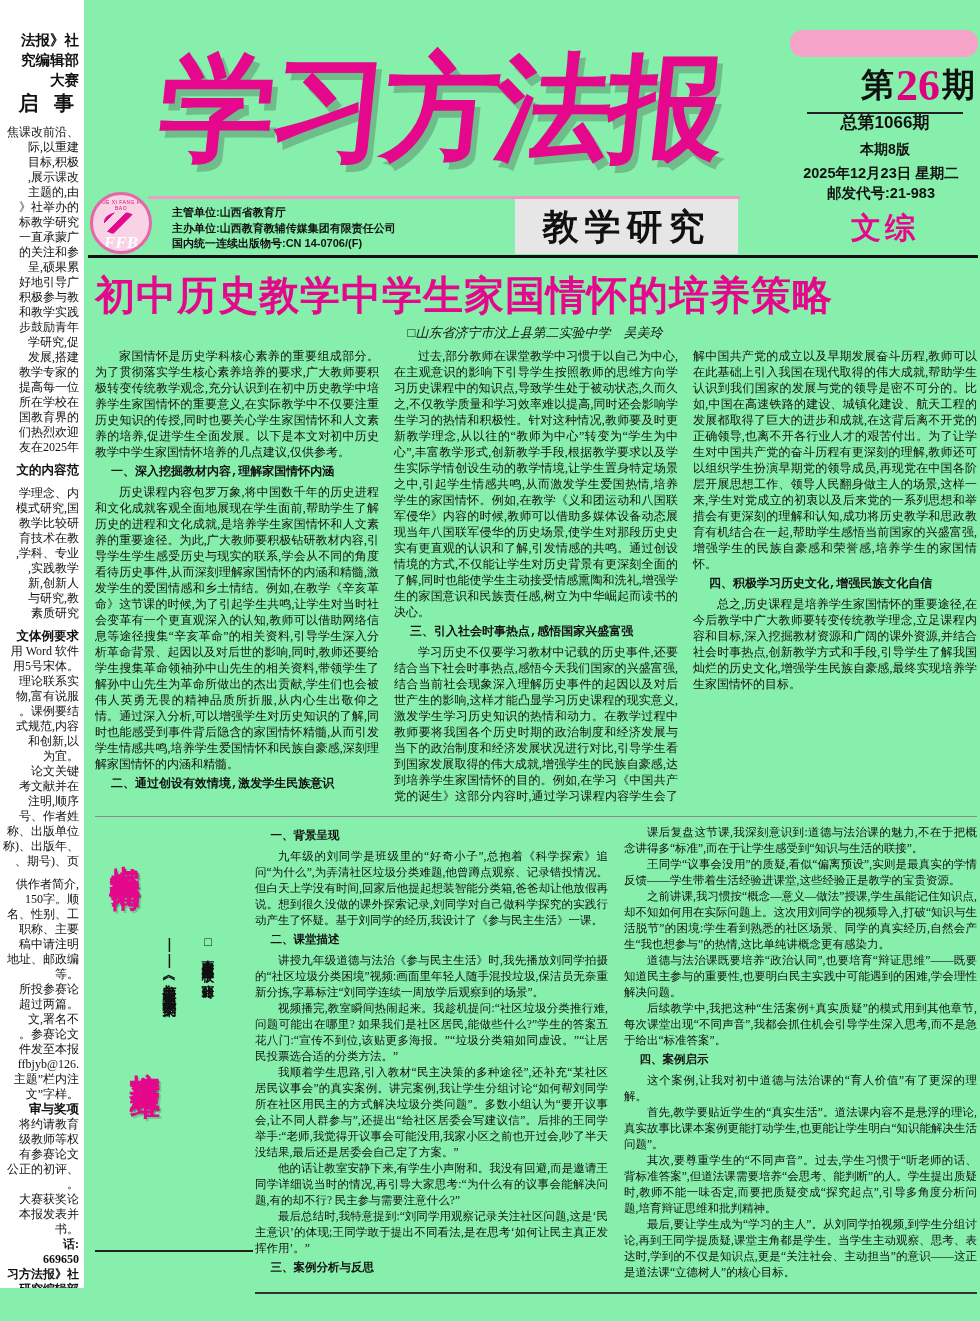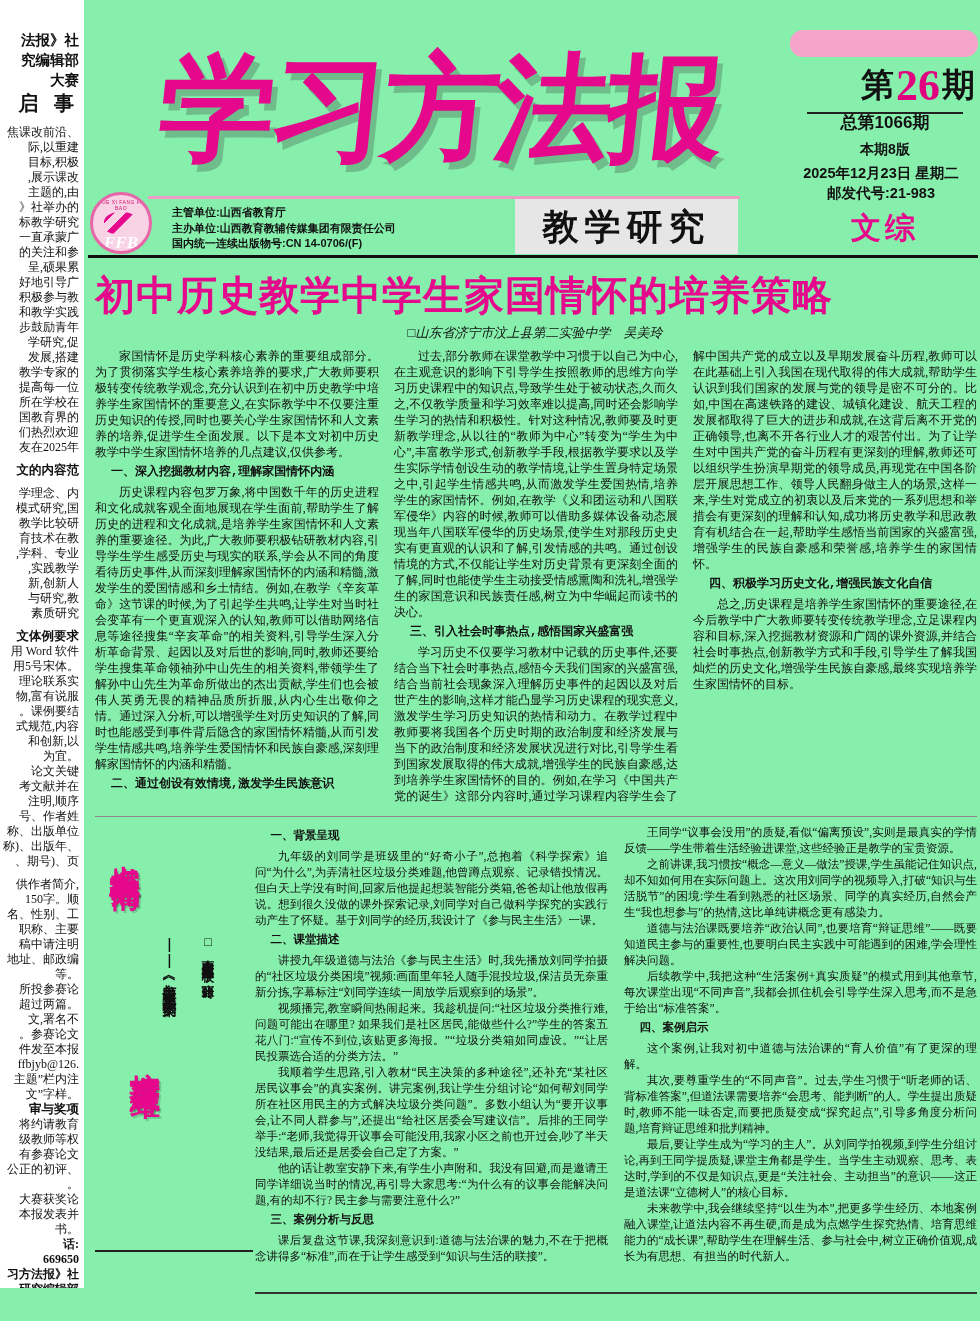--- a/index.html
+++ b/index.html
@@ -216,28 +216,30 @@
   <div id="a2-sub" class="vtext">——《参与民主生活》教学案例</div>
   <div id="a2-byline" class="vtext">□山西省平定县第二中学校　张玲丽</div>
   <div id="a2-body" class="art-body">
       <p class="art-h">一、背景呈现</p>
       <p class="art-p">九年级的刘同学是班级里的“好奇小子”,总抱着《科学探索》追问“为什么”,为弄清社区垃圾分类难题,他曾蹲点观察、记录错投情况。但白天上学没有时间,回家后他提起想装智能分类箱,爸爸却让他放假再说。想到很久没做的课外探索记录,刘同学对自己做科学探究的实践行动产生了怀疑。基于刘同学的经历,我设计了《参与民主生活》一课。</p>
       <p class="art-h">二、课堂描述</p>
       <p class="art-p">讲授九年级道德与法治《参与民主生活》时,我先播放刘同学拍摄的“社区垃圾分类困境”视频:画面里年轻人随手混投垃圾,保洁员无奈重新分拣,字幕标注“刘同学连续一周放学后观察到的场景”。</p>
       <p class="art-p">视频播完,教室瞬间热闹起来。我趁机提问:“社区垃圾分类推行难,问题可能出在哪里? 如果我们是社区居民,能做些什么?”学生的答案五花八门:“宣传不到位,该贴更多海报。”“垃圾分类箱如同虚设。”“让居民投票选合适的分类方法。”</p>
       <p class="art-p">我顺着学生思路,引入教材“民主决策的多种途径”,还补充“某社区居民议事会”的真实案例。讲完案例,我让学生分组讨论“如何帮刘同学所在社区用民主的方式解决垃圾分类问题”。多数小组认为“要开议事会,让不同人群参与”,还提出“给社区居委会写建议信”。后排的王同学举手:“老师,我觉得开议事会可能没用,我家小区之前也开过会,吵了半天没结果,最后还是居委会自己定了方案。”</p>
       <p class="art-p">他的话让教室安静下来,有学生小声附和。我没有回避,而是邀请王同学详细说当时的情况,再引导大家思考:“为什么有的议事会能解决问题,有的却不行? 民主参与需要注意什么?”</p>
+      <p class="art-p">最后总结时,我特意提到:“刘同学用观察记录关注社区问题,这是‘民主意识’的体现;王同学敢于提出不同看法,是在思考‘如何让民主真正发挥作用’。”</p>
       <p class="art-h">三、案例分析与反思</p>
       <p class="art-p">课后复盘这节课,我深刻意识到:道德与法治课的魅力,不在于把概念讲得多“标准”,而在于让学生感受到“知识与生活的联接”。</p>
       <p class="art-p">王同学“议事会没用”的质疑,看似“偏离预设”,实则是最真实的学情反馈——学生带着生活经验进课堂,这些经验正是教学的宝贵资源。</p>
       <p class="art-p">之前讲课,我习惯按“概念—意义—做法”授课,学生虽能记住知识点,却不知如何用在实际问题上。这次用刘同学的视频导入,打破“知识与生活脱节”的困境:学生看到熟悉的社区场景、同学的真实经历,自然会产生“我也想参与”的热情,这比单纯讲概念更有感染力。</p>
       <p class="art-p">道德与法治课既要培养“政治认同”,也要培育“辩证思维”——既要知道民主参与的重要性,也要明白民主实践中可能遇到的困难,学会理性解决问题。</p>
       <p class="art-p">后续教学中,我把这种“生活案例+真实质疑”的模式用到其他章节,每次课堂出现“不同声音”,我都会抓住机会引导学生深入思考,而不是急于给出“标准答案”。</p>
       <p class="art-h">四、案例启示</p>
       <p class="art-p">这个案例,让我对初中道德与法治课的“育人价值”有了更深的理解。</p>
+      <p class="art-p">首先,教学要贴近学生的“真实生活”。道法课内容不是悬浮的理论,真实故事比课本案例更能打动学生,也更能让学生明白“知识能解决生活问题”。</p>
       <p class="art-p">其次,要尊重学生的“不同声音”。过去,学生习惯于“听老师的话、背标准答案”,但道法课需要培养“会思考、能判断”的人。学生提出质疑时,教师不能一味否定,而要把质疑变成“探究起点”,引导多角度分析问题,培育辩证思维和批判精神。</p>
       <p class="art-p">最后,要让学生成为“学习的主人”。从刘同学拍视频,到学生分组讨论,再到王同学提质疑,课堂主角都是学生。当学生主动观察、思考、表达时,学到的不仅是知识点,更是“关注社会、主动担当”的意识——这正是道法课“立德树人”的核心目标。</p>
       <p class="art-p">未来教学中,我会继续坚持“以生为本”,把更多学生经历、本地案例融入课堂,让道法内容不再生硬,而是成为点燃学生探究热情、培育思维能力的“成长课”,帮助学生在理解生活、参与社会中,树立正确价值观,成长为有思想、有担当的时代新人。</p>
     </div>
 
   <div id="short-rule"></div>
   <div id="bottom-rule"></div>
 </div>
 
 </body></html>

